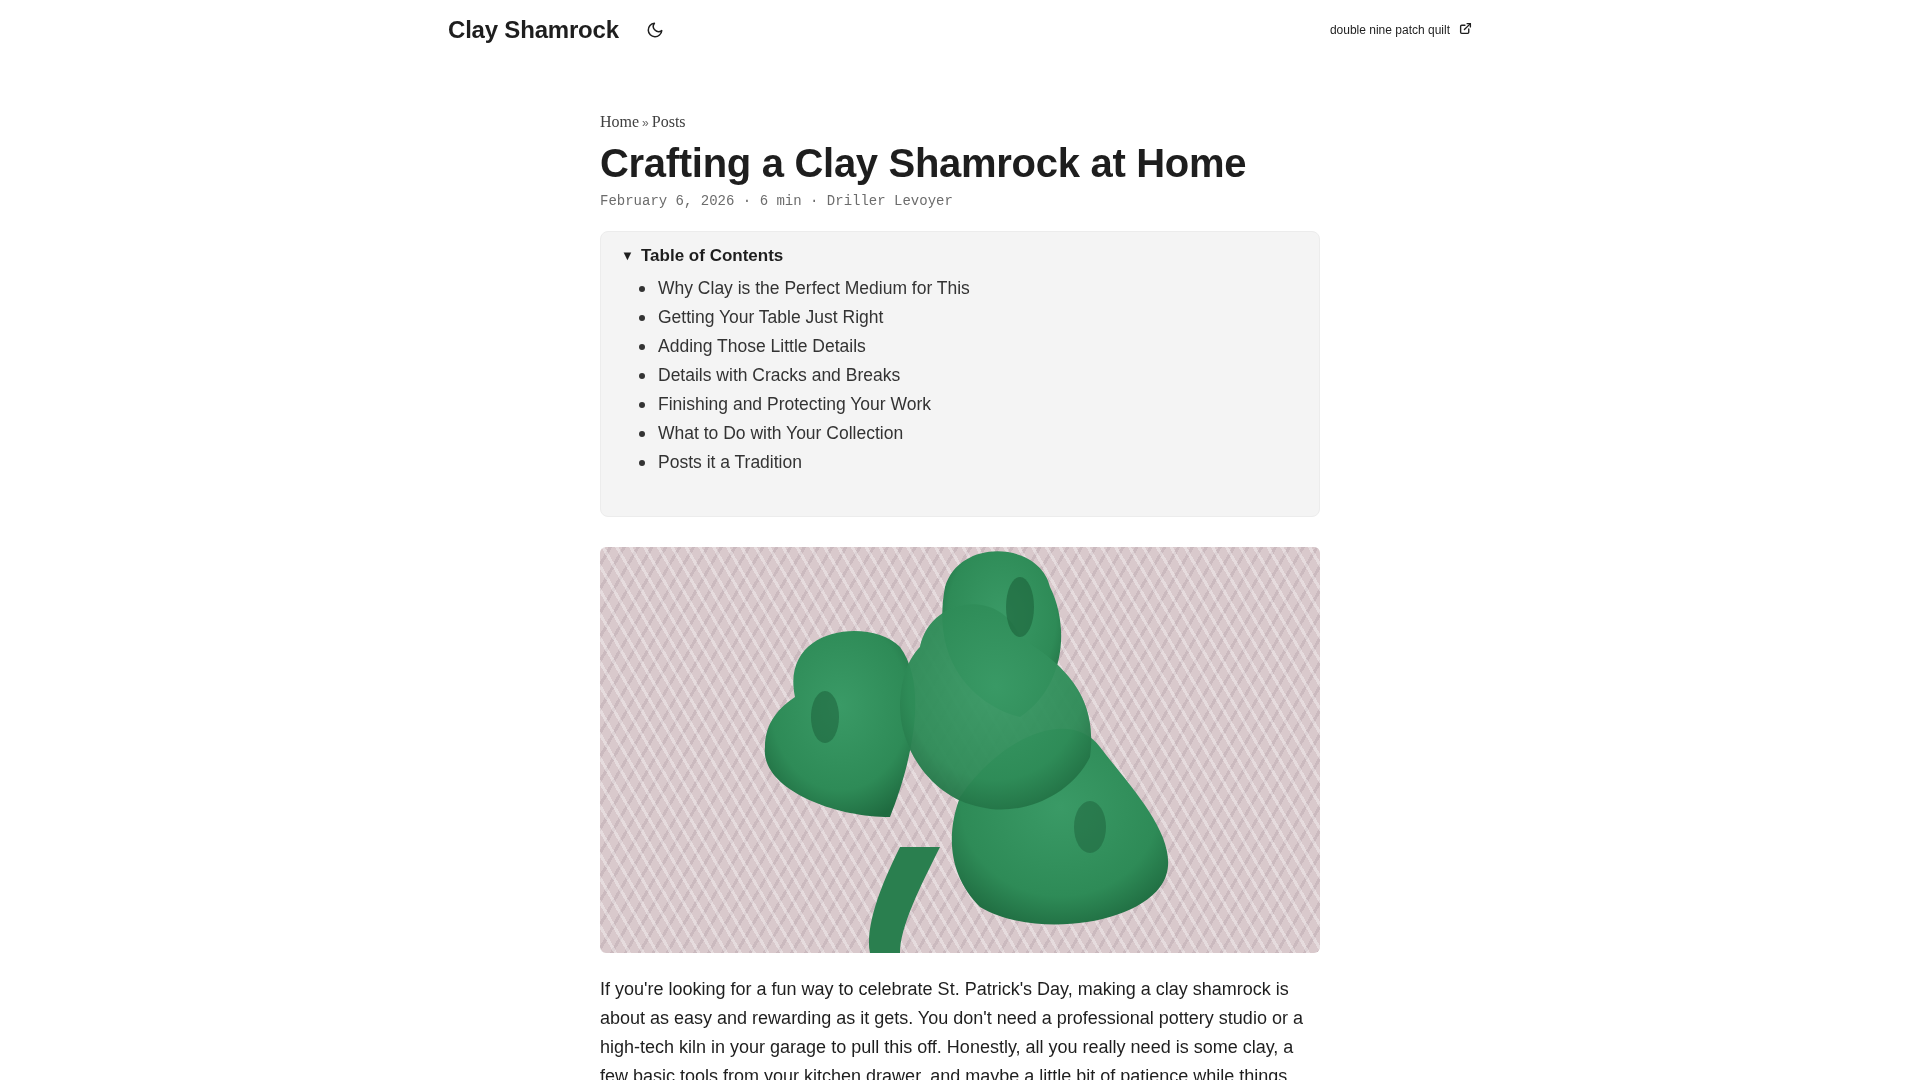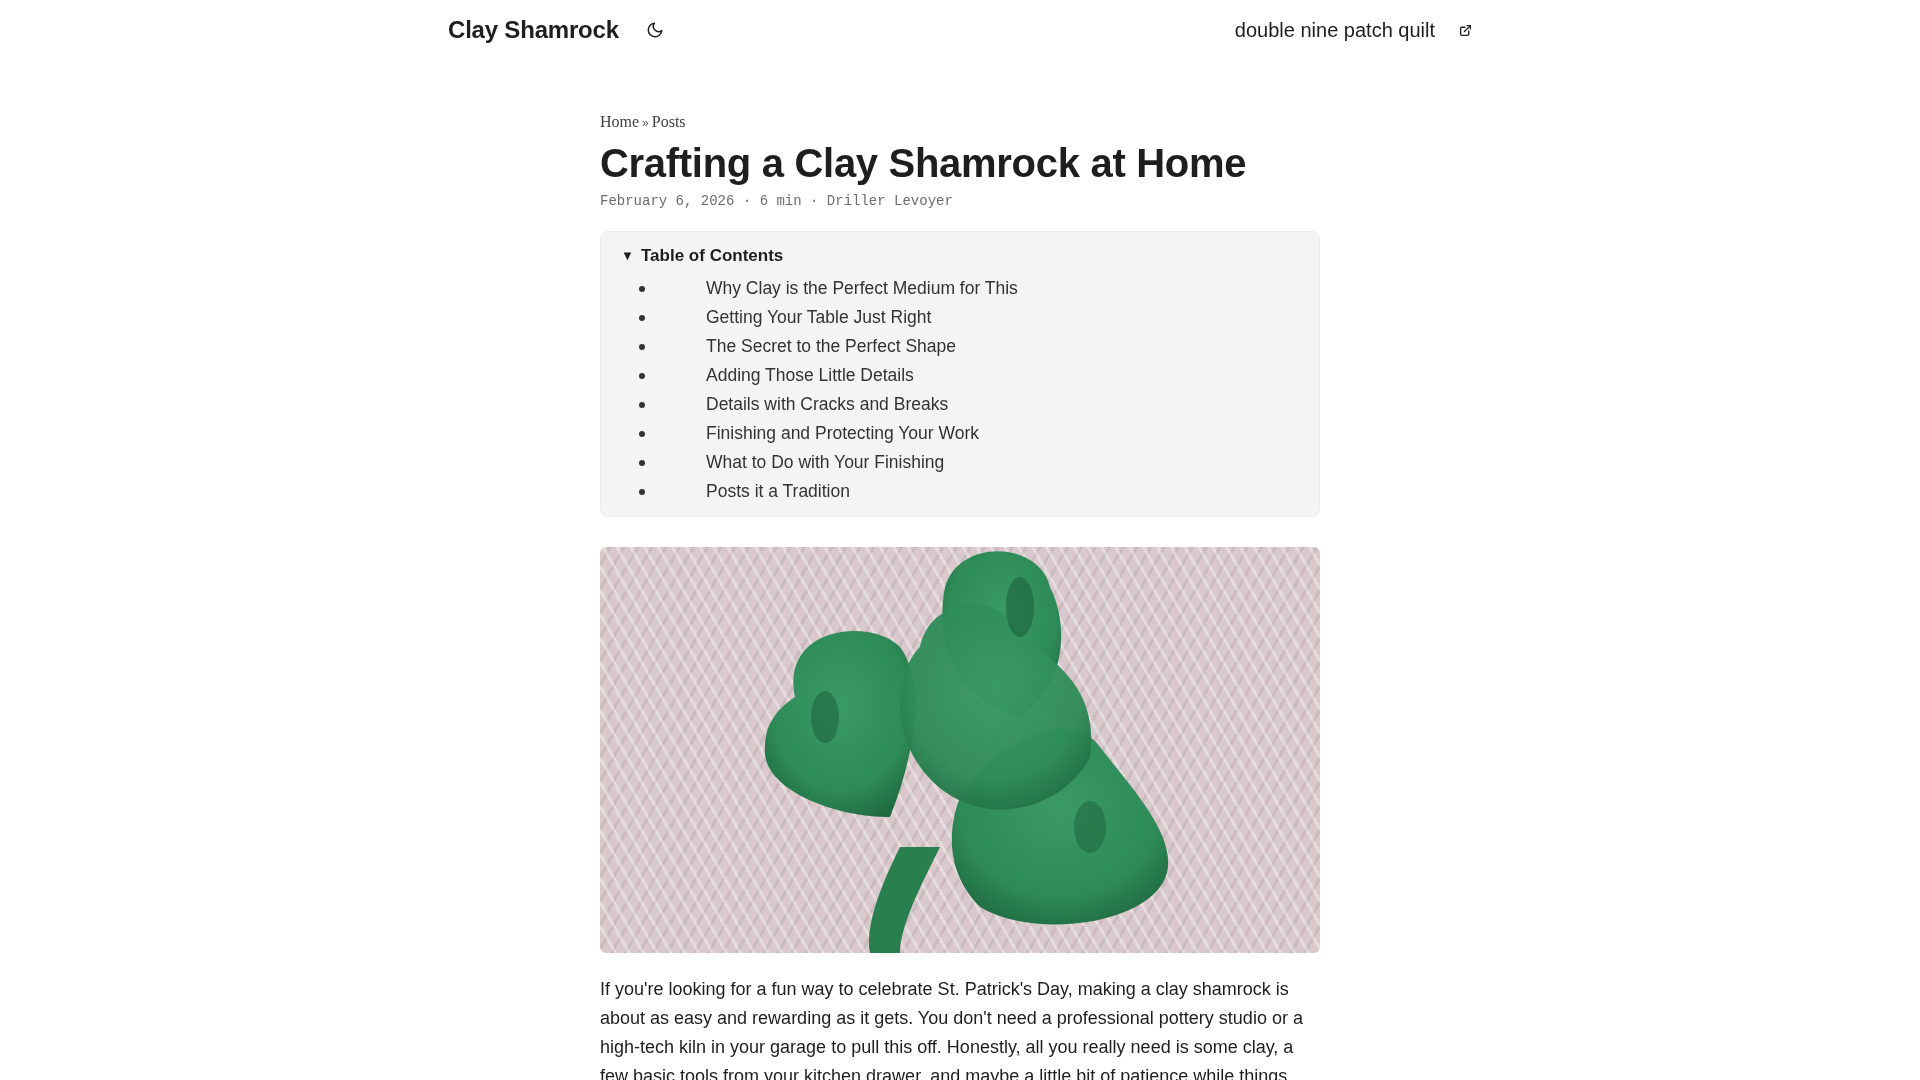--- a/index.html
+++ b/index.html
@@ -6,40 +6,40 @@
     html, body { width: 1920px; height: 1080px; overflow: hidden; background: #ffffff; }
     body { font-family: "Liberation Sans", "DejaVu Sans", sans-serif; color: #1e1e1e; }
 
     .header {
       width: 1024px; margin: 0 auto; height: 60px;
       display: flex; align-items: center; justify-content: space-between;
     }
     .logo-wrap { display: flex; align-items: center; gap: 26px; }
     .logo { font-size: 24px; font-weight: 700; color: #1e1e1e; text-decoration: none; letter-spacing: -0.2px; }
     .theme-toggle { width: 20px; height: 20px; display: inline-flex; align-items: center; justify-content: center; cursor: pointer; }
-    .menu-link { font-size: 20px; color: #1e1e1e; text-decoration: none; display: flex; align-items: center; gap: 24px; }
+    .menu-link { font-size: 12px; color: #1e1e1e; text-decoration: none; display: flex; align-items: center; gap: 9px; }
     .menu-link svg { width: 13px; height: 13px; }
 
     .main { width: 720px; margin: 0 auto; padding-top: 52px; }
     .breadcrumbs { font-size: 16px; color: #1e1e1e; line-height: 20px; }
     .breadcrumbs a { color: #404040; text-decoration: none; font-family: Liberation Serif, serif; }
     .breadcrumbs .sep { font-size: 12px; color: #666; margin: 0 3px; }
     .post-title { font-size: 40px; font-weight: 700; line-height: 52px; margin-top: 4px; color: #1e1e1e; letter-spacing: -0.3px; }
     .post-meta { font-size: 14px; color: #6c6c6c; line-height: 20px; margin-top: 2px; font-family: Liberation Mono, monospace; }
 
     .toc {
       margin-top: 20px; background: #f4f4f4; border: 1px solid #ececec; border-radius: 8px;
       padding: 10px 20px 14px 20px; height: 286px;
     }
     .toc-summary { display: flex; align-items: center; gap: 6px; font-size: 17px; font-weight: 600; line-height: 28px; cursor: pointer; color: #1e1e1e; }
     .toc-summary .tri { font-size: 13px; width: 14px; display: inline-block; }
     .toc ul { list-style: none; margin-top: 4px; padding-left: 18px; }
     .toc li { font-size: 17.5px; line-height: 29px; color: #333; display: flex; align-items: center; }
     .toc li .bullet { width: 6px; height: 6px; border-radius: 50%; background: #333; margin-right: 13px; flex: none; }
-    .toc li a { color: #333; text-decoration: none; margin-left: 48px; }
+    .toc li a { color: #333; text-decoration: none; }
 
     .cover { margin-top: 30px; width: 720px; height: 406px; border-radius: 6px; overflow: hidden; position: relative;
       background:
         repeating-linear-gradient(60deg, rgba(255,255,255,0.35) 0 3px, transparent 3px 12px),
         repeating-linear-gradient(-60deg, rgba(160,140,150,0.25) 0 3px, transparent 3px 12px),
         #d9c9cc;
     }
     .cover svg { position: absolute; left: 0; top: 0; }
 
     .post-content { margin-top: 22px; font-size: 18px; line-height: 29px; color: #1e1e1e; }
@@ -84,37 +84,33 @@
       <li>
           <span class="bullet"></span>
           <a href="#">Why Clay is the Perfect Medium for This</a>
         </li>
       <li>
           <span class="bullet"></span>
           <a href="#">Getting Your Table Just Right</a>
         </li>
       <li>
           <span class="bullet"></span>
-          <a href="#">The Secret to the Perfect Shape</a>
-        </li>
-      <li>
-          <span class="bullet"></span>
           <a href="#">Adding Those Little Details</a>
         </li>
       <li>
           <span class="bullet"></span>
           <a href="#">Details with Cracks and Breaks</a>
         </li>
       <li>
           <span class="bullet"></span>
           <a href="#">Finishing and Protecting Your Work</a>
         </li>
       <li>
           <span class="bullet"></span>
-          <a href="#">What to Do with Your Finishing</a>
+          <a href="#">What to Do with Your Collection</a>
         </li>
       <li>
           <span class="bullet"></span>
           <a href="#">Posts it a Tradition</a>
         </li>
     </ul>
   </div>
 
   <figure class="cover" aria-label="Green clay shamrock on a textured paper towel">
     <svg width="720" height="406" viewBox="0 0 720 406">

